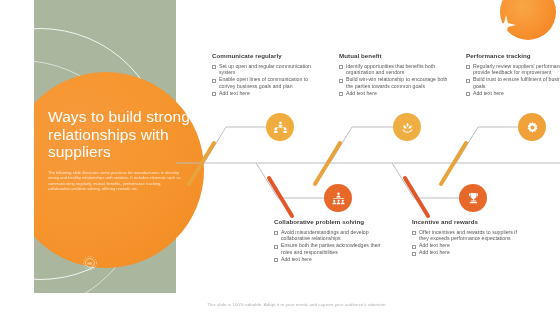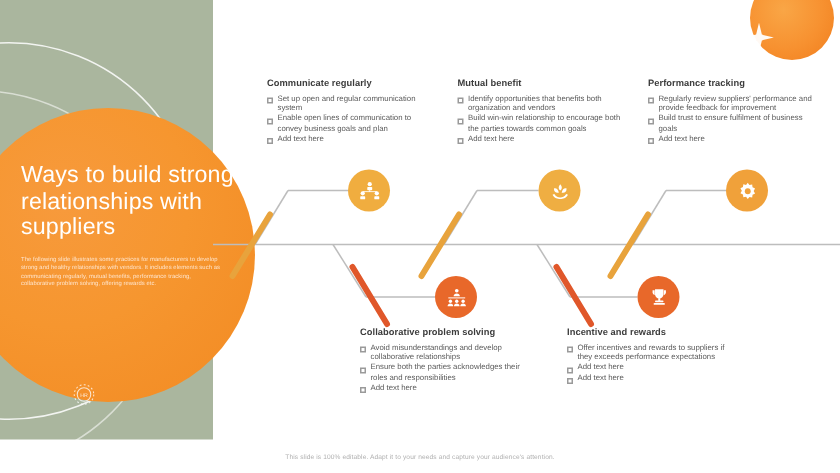--- a/index.html
+++ b/index.html
@@ -2,21 +2,21 @@
 <html><head>
 <meta charset="utf-8">
 <style>
   html,body{margin:0;padding:0;}
   body{
     width:560px;height:315px;overflow:hidden;
     background:#ffffff;
     font-family:"Liberation Sans", sans-serif;
     position:relative;
   }
-  .slide{position:absolute;inset:0;overflow:hidden;background:#fff;}
+  .slide{position:absolute;inset:0;overflow:hidden;background:#fff;margin-left:34px;}
   .left-panel-2{
     position:absolute;left:0;top:0;width:142px;height:293px;
     background:#aab69e;
   }
   .panel-arc{
     position:absolute;left:-120px;top:28px;width:250px;height:250px;
     border:1px solid rgba(255,255,255,.85);
     border-radius:50%;
     background:transparent;
   }

